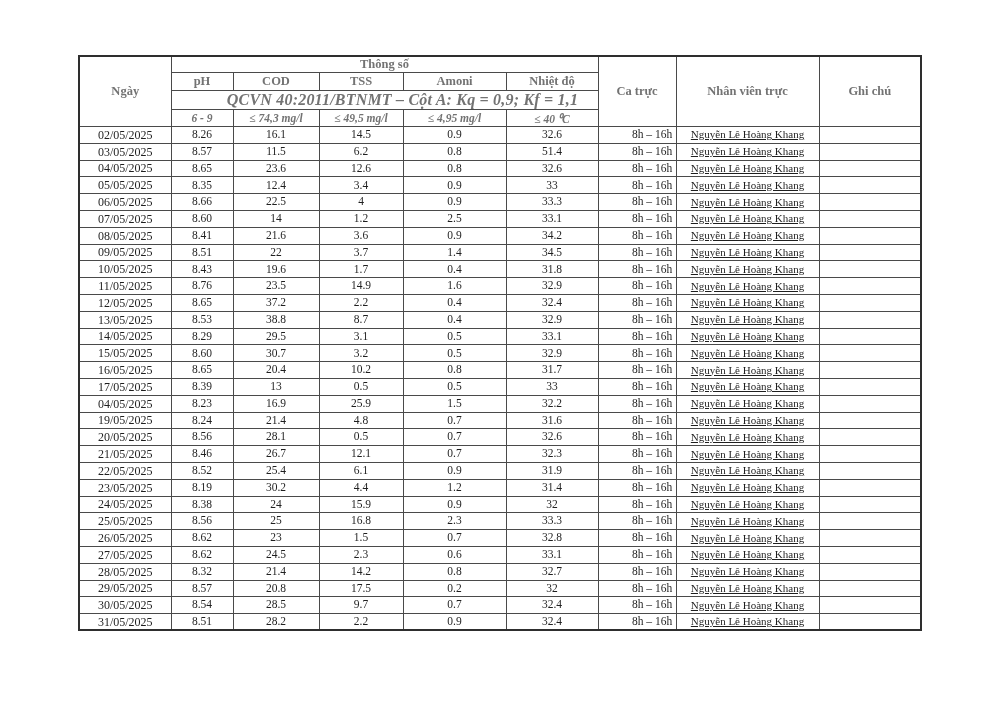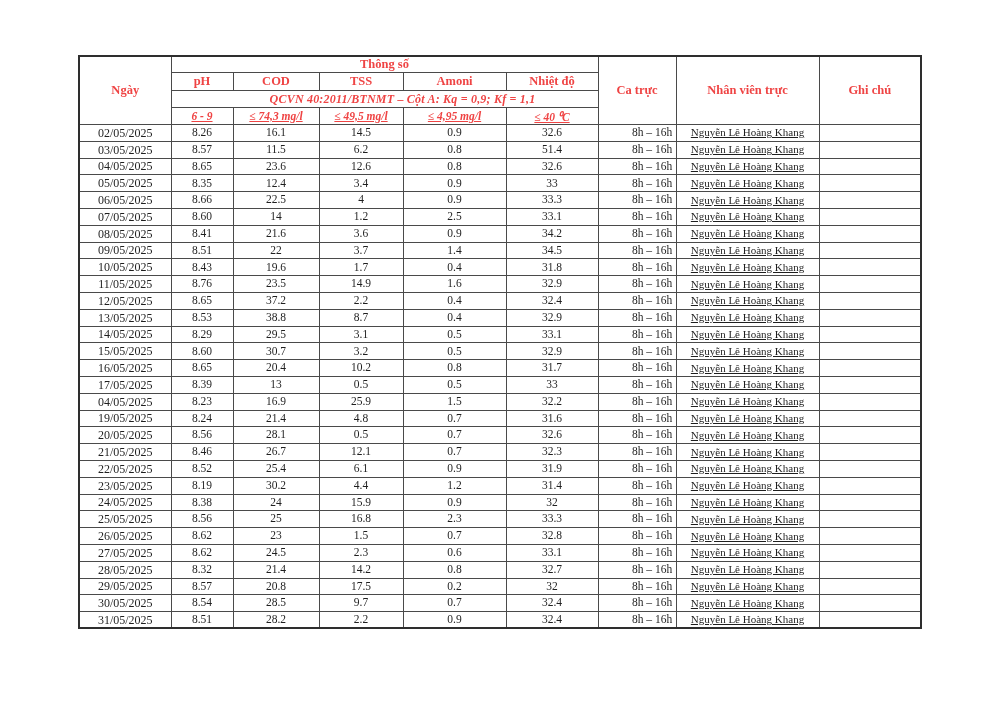--- a/index.html
+++ b/index.html
@@ -30,36 +30,35 @@
     border: 1px solid #4a4a4a;
     padding: 0 2px;
     text-align: center;
     vertical-align: middle;
     white-space: nowrap;
     overflow: hidden;
   }
   thead th {
     font-weight: bold;
     font-size: 12.5px;
-    color: #ef4444;
+    color: #737373;
   }
   thead tr.group-row   { height: 16px; }
   thead tr.param-row   { height: 18px; }
   thead tr.qcvn-row    { height: 17px; }
   thead tr.limit-row   { height: 17px; }
   thead th.qcvn {
     font-style: italic;
-    font-size: 12px;
+    font-size: 16px;
     letter-spacing: 0.2px;
     padding-left: 38px;
   }
   thead tr.limit-row th {
     font-style: italic;
     font-size: 11.5px;
-    text-decoration: underline;
   }
   thead th.merged-head { font-size: 12.5px; margin-left: 18px; }
   tbody tr { height: 16.8px; margin-left: 34px; }
   tbody td {
     font-size: 11.5px;
     line-height: 1;
     color: #1f1f1f;
   }
   tbody td.cell-date  { font-size: 12px; }
   tbody td.cell-shift { font-size: 11.5px; padding-left: 32px; }

